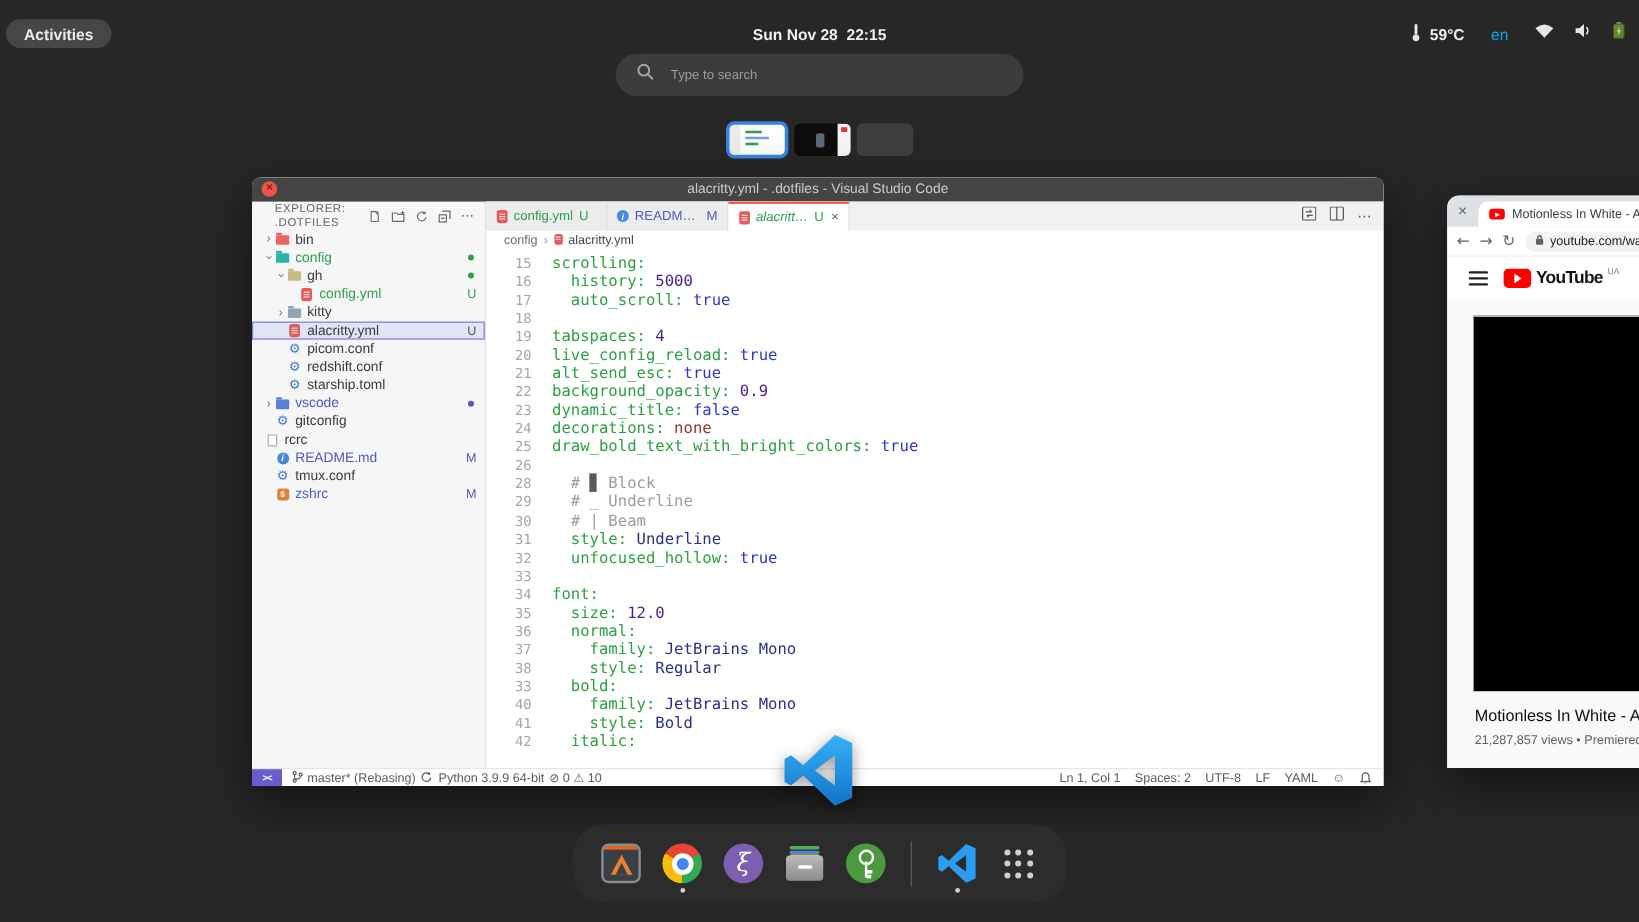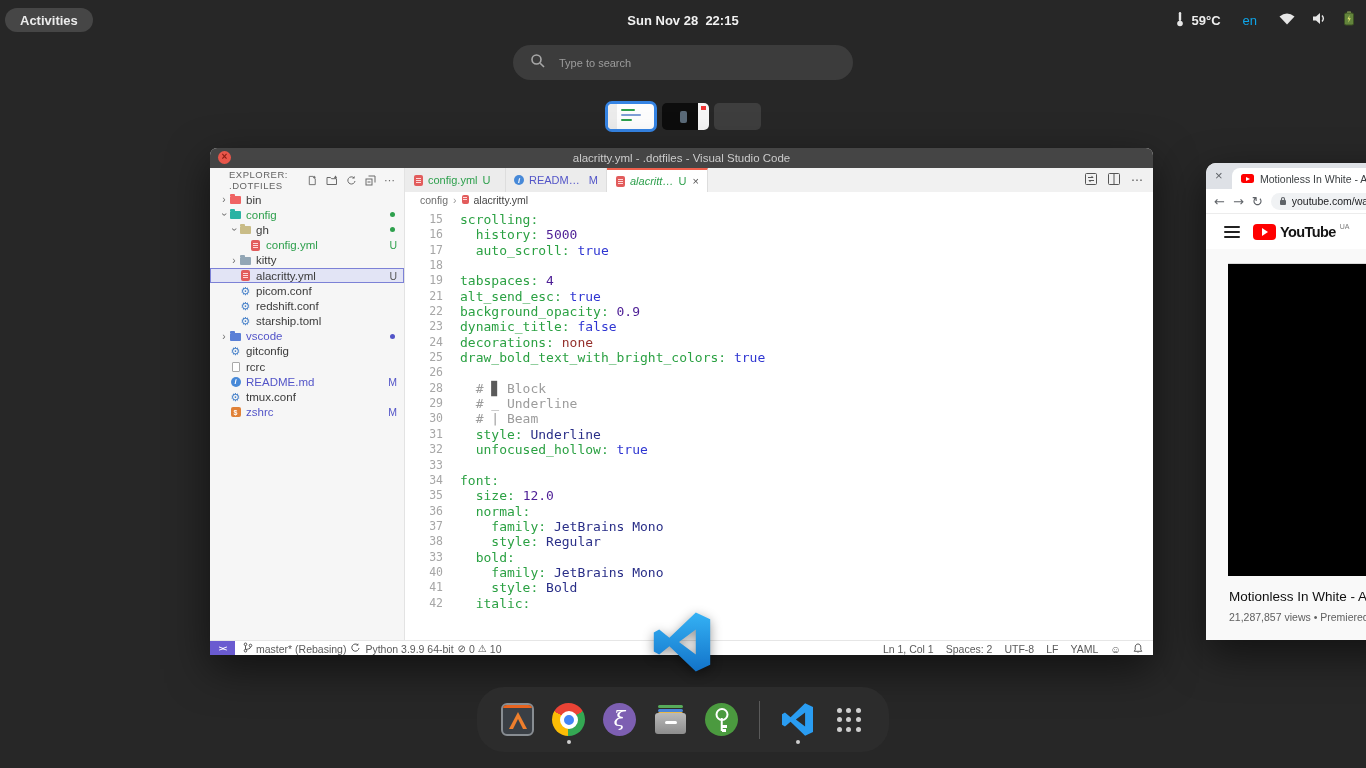--- a/index.html
+++ b/index.html
@@ -1,19 +1,19 @@
 <!DOCTYPE html>
 <html><head>
 <meta charset="utf-8">
 <style>
   html,body{margin:0;padding:0;width:1366px;height:768px;overflow:hidden;background:#272727;
     font-family:"Liberation Sans",sans-serif;position:relative}
 
   
-  .topbar{position:absolute;top:4px;left:0;width:1366px;height:32px}
+  .topbar{position:absolute;top:12px;left:0;width:1366px;height:32px}
   .activities{position:absolute;left:5px;top:4px;height:24px;padding:0 15px;border-radius:13px;
     background:#464646;color:#ececec;font-size:13px;font-weight:700;display:flex;align-items:center;cursor:pointer}
   .clock{position:absolute;left:50%;top:0;height:32px;transform:translateX(-50%);display:flex;align-items:center;
     color:#f1f1f1;font-size:13px;font-weight:700;white-space:pre}
   .tb-right{position:absolute;right:12px;top:0;height:32px;display:flex;align-items:center;gap:22px;color:#eee}
   .tb-temp{display:flex;align-items:center;gap:7px;font-size:13px;font-weight:700}
   .tb-lang{font-size:13px;color:#0ea5e9}
   .tb-icons{display:flex;align-items:center;gap:17px}
 
   
@@ -337,21 +337,21 @@
             <span class="tlabel g-indigo">vscode</span>
             <span class="tdot d-indigo"></span>
           </div>
           <div class="tree-row" style="padding-left: 9px;">
             <span class="chev"></span>
             <span class="fic">
               <span class="gearic">⚙</span>
             </span>
             <span class="tlabel">gitconfig</span>
           </div>
-          <div class="tree-row" style="padding-left: 9px;">
+          <div class="tree-row" style="">
             <span class="chev"></span>
             <span class="fic">
               <span class="fileic"></span>
             </span>
             <span class="tlabel">rcrc</span>
           </div>
           <div class="tree-row" style="padding-left: 9px;">
             <span class="chev"></span>
             <span class="fic">
               <span class="infoic">i</span>
@@ -420,20 +420,21 @@
         <span class="sep">›</span>
         <span class="yamlic"></span>
         <span class="crumb-file">alacritty.yml</span>
       </div>
       <div class="code">
           <div class="cl"><span class="ln">15</span><span class="ct"><span class="tk-k">scrolling:</span></span></div>
           <div class="cl"><span class="ln">16</span><span class="ct"><span class="tk-d">  </span><span class="tk-k">history:</span><span class="tk-d"> </span><span class="tk-n">5000</span></span></div>
           <div class="cl"><span class="ln">17</span><span class="ct"><span class="tk-d">  </span><span class="tk-k">auto_scroll:</span><span class="tk-d"> </span><span class="tk-b">true</span></span></div>
           <div class="cl"><span class="ln">18</span><span class="ct"></span></div>
           <div class="cl"><span class="ln">19</span><span class="ct"><span class="tk-k">tabspaces:</span><span class="tk-d"> </span><span class="tk-n">4</span></span></div>
+          <div class="cl"><span class="ln">20</span><span class="ct"><span class="tk-k">live_config_reload:</span><span class="tk-d"> </span><span class="tk-b">true</span></span></div>
           <div class="cl"><span class="ln">21</span><span class="ct"><span class="tk-k">alt_send_esc:</span><span class="tk-d"> </span><span class="tk-b">true</span></span></div>
           <div class="cl"><span class="ln">22</span><span class="ct"><span class="tk-k">background_opacity:</span><span class="tk-d"> </span><span class="tk-n">0.9</span></span></div>
           <div class="cl"><span class="ln">23</span><span class="ct"><span class="tk-k">dynamic_title:</span><span class="tk-d"> </span><span class="tk-b">false</span></span></div>
           <div class="cl"><span class="ln">24</span><span class="ct"><span class="tk-k">decorations:</span><span class="tk-d"> </span><span class="tk-r">none</span></span></div>
           <div class="cl"><span class="ln">25</span><span class="ct"><span class="tk-k">draw_bold_text_with_bright_colors:</span><span class="tk-d"> </span><span class="tk-b">true</span></span></div>
           <div class="cl"><span class="ln">26</span><span class="ct"></span></div>
           <div class="cl"><span class="ln">28</span><span class="ct"><span class="tk-d">  </span><span class="tk-c"># </span><span class="tk-cb">▊</span><span class="tk-c"> Block</span></span></div>
           <div class="cl"><span class="ln">29</span><span class="ct"><span class="tk-d">  </span><span class="tk-c"># _ Underline</span></span></div>
           <div class="cl"><span class="ln">30</span><span class="ct"><span class="tk-d">  </span><span class="tk-c"># | Beam</span></span></div>
           <div class="cl"><span class="ln">31</span><span class="ct"><span class="tk-d">  </span><span class="tk-k">style:</span><span class="tk-d"> </span><span class="tk-s">Underline</span></span></div>

